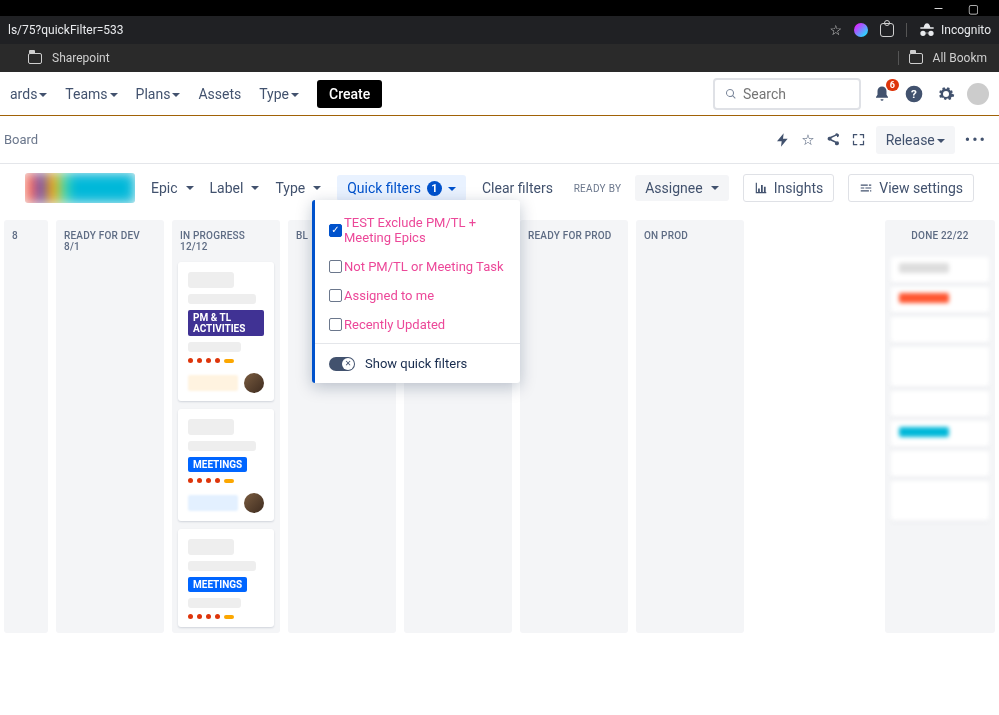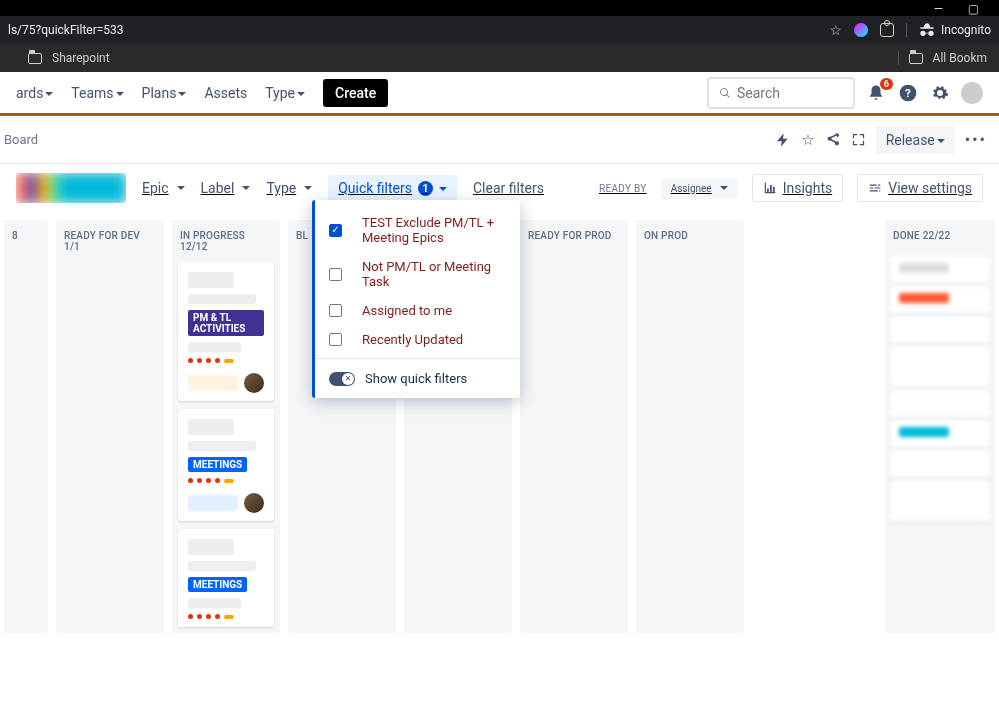--- a/index.html
+++ b/index.html
@@ -18,60 +18,60 @@
 .star { font-size:14px; }
 .circ-icon { width:14px; height:14px; border-radius:50%; background:linear-gradient(135deg,#ff00ff,#00ffff); }
 .ext-icon { width:14px; height:14px; border:1.5px solid #cfcfcf; border-radius:3px; position:relative; }
 .ext-icon:after { content:""; position:absolute; top:-4px; left:3px; width:4px; height:4px; border:1.5px solid #cfcfcf; border-radius:50%; }
 .fld-icon { width:14px; height:11px; border:1.2px solid #cfcfcf; border-radius:2px; position:relative; }
 .fld-icon:before { content:""; position:absolute; top:-4px; left:0; width:6px; height:3px; background:#cfcfcf; border-radius:1px 1px 0 0; }
 .ml-auto { margin-left:auto; }
 .vsep { width:1px; height:14px; background:#555; }
 
 
-.app-hdr { height:44px; background:#fff; border-bottom:3px solid #a16207; padding:0 16px; gap:18px; }
+.app-hdr { height:44px; background:#fff; border-bottom:1px solid #a16207; padding:0 10px; gap:18px; }
 .nav-item { color:#42526e; font-size:14px; cursor:pointer; gap:4px; }
 .caret:after { content:""; display:inline-block; border:4px solid transparent; border-top-color:#42526e; margin-left:2px; transform:translateY(2px); }
 .create-btn { background:#000000; color:#fff; font-size:14px; font-weight:500; border:none; border-radius:3px; padding:6px 12px; cursor:pointer; }
 .search-box { border:2px solid #dfe1e6; border-radius:4px; height:32px; padding:0 10px; width:148px; color:#7a869a; gap:6px; font-size:14px; }
 .search-box.jira { width:148px; }
 .search-box input { border:none; outline:none; font-size:14px; color:#42526e; width:100%; }
 .badge-bell { position:relative; }
 .badge-ct { position:absolute; top:-4px; right:-6px; background:#de350b; color:#fff; font-size:9px; font-weight:bold; border-radius:8px; padding:0 4px; line-height:12px; }
 .round-ic { width:22px; height:22px; color:#42526e; display:grid; place-items:center; font-size:16px; cursor:pointer; }
 
 
 .band { height:48px; border-bottom:1px solid #e4e6ea; padding:0 12px 0 0; }
 .board-title { font-size:13px; color:#6b778c; padding-left:4px; }
 .band-right { margin-left:auto; gap:10px; }
 .band-ic { font-size:15px; color:#42526e; cursor:pointer; }
 .release-btn { background:#f4f5f7; border:none; border-radius:3px; padding:6px 10px; font-size:14px; color:#42526e; cursor:pointer; }
 .more-btn { font-size:16px; color:#42526e; cursor:pointer; letter-spacing:2px; }
 
 
-.filterbar { height:48px; padding:0 16px; gap:16px; position:relative;text-decoration:underline; }
+.filterbar { height:48px; padding:0 25px; gap:16px; position:relative; }
 .avatar-stack { width:110px; height:30px; background:#f2f2f2; border-radius:3px; position:relative; overflow:hidden; }
 .avatar-stack .blur { filter:blur(6px); width:100%; height:100%; background:linear-gradient(90deg,#ff674f 0 10%,#6554c0 10% 20%,#ffab00 20% 30%,#57d9a3 30% 40%,#00b8d9 40% 100%); }
 .drop { color:#42526e; font-size:14px; cursor:pointer; gap:6px; }
 .quick-filters-btn { background:#e9f2ff; color:#0052cc; font-size:14px; border-radius:3px; padding:5px 10px; gap:6px; cursor:pointer; }
 .qf-badge { background:#0052cc; color:#fff; font-size:11px; font-weight:bold; border-radius:8px; width:15px; height:15px; display:grid; place-items:center; }
 .qf-caret:after { content:""; display:inline-block; border:4px solid transparent; border-top-color:#0052cc; transform:translateY(2px); }
 .clear-link { color:#42526e; font-size:14px; cursor:pointer; }
 
 .fb-right { margin-left:auto; gap:14px; }
 .groupby { font-size:10px; color:#6b778c; letter-spacing:0.3px; }
-.assignee { background:#f4f5f7; border-radius:3px; padding:5px 10px; font-size:10px; color:#42526e; cursor:pointer; gap:6px; }
+.assignee { background:#f4f5f7; border-radius:3px; padding:5px 10px; font-size:14px; color:#42526e; cursor:pointer; gap:6px; }
 .ins-btn { border:1px solid #dfe1e6; border-radius:3px; padding:5px 10px; font-size:14px; color:#42526e; cursor:pointer; gap:6px; }
 
 
 .cols { display:flex; gap:8px; padding:8px 4px 0 4px; }
 .col { flex:0 0 112px; background:#f4f5f7; border-radius:3px; min-height:410px; display:flex; flex-direction:column; }
 .col.first { flex-basis:44px; }
 .col.wide { flex-basis:108px; }
-.col.done { flex-basis:110px; margin-left:auto; }
+.col.done { flex-basis:110px; margin-left:auto;text-align:center; }
 .col-hdr { font-size:10px; color:#5e6c84; letter-spacing:0.2px; padding:10px 8px; font-weight:500; }
 .col-body { flex:1; display:flex; flex-direction:column; gap:8px; padding:0 6px 6px; }
 
 
 .card { background:#fff; border-radius:3px; box-shadow:0 1px 2px rgba(9,30,66,0.15); padding:10px 10px 8px; display:flex; flex-direction:column; gap:6px;justify-content:center; }
 .skeleton { background:#eee; border-radius:3px; }
 .sk-line.lg { height:16px; width:60%; }
 .sk-line.md { height:10px; width:90%; }
 .sk-line.sm { height:10px; width:70%; }
 .epic-tag { display:inline-block; font-size:10px; color:#fff; font-weight:bold; padding:2px 5px; border-radius:2px; width:fit-content; }
@@ -85,21 +85,21 @@
 .av { width:20px; height:20px; border-radius:50%; background:linear-gradient(135deg,#7a5c40,#3d2b1f); margin-left:auto; }
 
 
 .done-stack { padding:6px; display:flex; flex-direction:column; gap:4px; }
 .dcard { height:26px; background:#fff; border-radius:3px; box-shadow:0 1px 1px rgba(9,30,66,0.1); filter:blur(2px); position:relative; }
 .dcard .stripe { position:absolute; top:6px; left:8px; height:10px; border-radius:2px; }
 
 
 .qf-menu { position:absolute; top:36px; left:312px; width:208px; background:#fff; border-radius:3px; box-shadow:0 4px 16px rgba(9,30,66,0.25); z-index:50; border-left:3px solid #0052cc; padding:0 0 0 0; }
 .qf-menu .inner { padding:8px 0 4px; border-left:none; }
-.qf-item { padding:7px 14px; gap:20px; font-size:13px; color:#7f1d1d; cursor:pointer; }
+.qf-item { padding:7px 14px; gap:2px; font-size:13px; color:#ec4899; cursor:pointer; }
 .cb { width:13px; height:13px; border:1.8px solid #6b778c; border-radius:2px; flex-shrink:0; display:grid; place-items:center; }
 .cb.checked { background:#0052cc; border-color:#0052cc; }
 .cb.checked:after { content:"✓"; color:#fff; font-size:10px; line-height:10px; }
 .qf-sep { height:1px; background:#e4e6ea; margin:4px 0; }
 .toggle-row { padding:8px 14px; gap:10px; font-size:13px; color:#172b4d; }
 .toggle { width:26px; height:14px; background:#42526e; border-radius:8px; position:relative; cursor:pointer; }
 .toggle .knob { position:absolute; width:12px; height:12px; background:#fff; border-radius:50%; top:1px; right:1px; display:grid; place-items:center; font-size:8px; color:#42526e; }
 
 svg { display:block; }
 </style>
@@ -253,21 +253,21 @@
     </div>
   </div>
 </div>
 
 <div class="cols">
   <div class="col first">
     <div class="col-hdr">8</div>
     <div class="col-body"></div>
   </div>
   <div class="col wide">
-    <div class="col-hdr">READY FOR DEV 1/1</div>
+    <div class="col-hdr">READY FOR DEV 8/1</div>
     <div class="col-body"></div>
   </div>
   <div class="col wide">
     <div class="col-hdr">IN PROGRESS 12/12</div>
     <div class="col-body">
 
       <div class="card">
         <div class="skeleton sk-line lg"></div>
         <div class="skeleton sk-line md"></div>
         <span class="epic-tag epic-pmtl">PM &amp; TL ACTIVITIES</span>

